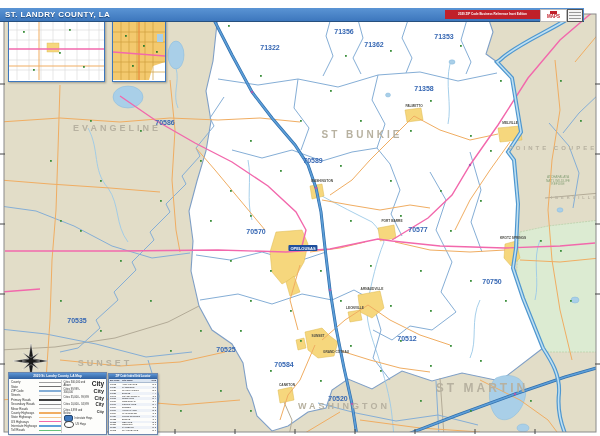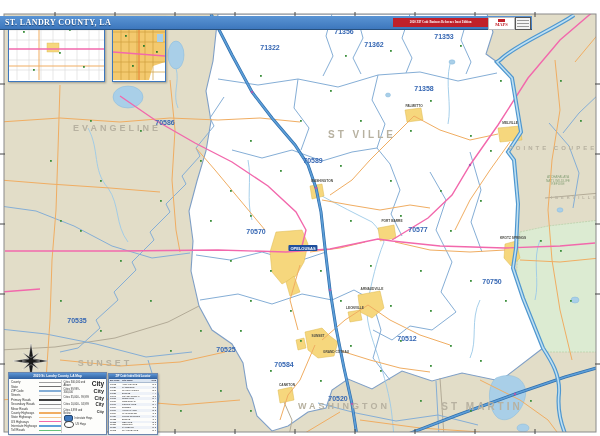--- a/index.html
+++ b/index.html
@@ -1,20 +1,20 @@
 <!DOCTYPE html>
 <html><head>
 <meta charset="utf-8">
 <style>
   html,body{margin:0;padding:0;}
   body{width:600px;height:436px;overflow:hidden;position:relative;background:#fff;
        font-family:"Liberation Sans", sans-serif;}
   
-  #header{position:absolute;left:0;top:16px;width:532px;height:13px;
-          background:linear-gradient(#5a94d4,#3d77bd);border-bottom:1px solid #27507e;z-index:30;font-family:Liberation Serif, serif;}
+  #header{position:absolute;left:0;top:8px;width:584px;height:13px;
+          background:linear-gradient(#5a94d4,#3d77bd);border-bottom:1px solid #27507e;z-index:30;}
   #header-title{position:absolute;left:5px;top:2px;color:#fff;font-size:8px;font-weight:bold;
                 letter-spacing:.4px;text-shadow:0 1px 1px #1d4473;white-space:nowrap;}
   #edition-bar{position:absolute;right:44px;top:2px;width:95px;height:9px;background:#c0202a;
                color:#fff;font-size:3px;font-weight:bold;text-align:center;line-height:9px;white-space:nowrap;overflow:hidden;}
   #logo-box{position:absolute;right:17px;top:1px;width:25px;height:11px;background:#fff;border:0.5px solid #bbb;
             text-align:center;overflow:hidden;}
   #logo-box .flag{display:block;width:7px;height:3px;background:#c0202a;margin:1px auto 0;}
   #logo-box .brand{display:block;color:#c0202a;font-size:4.5px;font-weight:bold;line-height:5px;}
   #stamp-box{position:absolute;right:1px;top:1px;width:14px;height:11px;background:#f4f4f4;border:0.5px solid #555;}
   #stamp-box i{display:block;height:1px;background:#999;margin:2px 1px 0;}
@@ -332,26 +332,26 @@
           <line y1="294" y2="294" x1="595" x2="600"></line>
           <line y1="364" y2="364" x1="0" x2="5"></line>
           <line y1="364" y2="364" x1="595" x2="600"></line>
         </g>
     </g>
   </svg>
 
   
   <div id="labels">
       <div class="county-label" style="left: 117px; top: 128px; font-size: 9px;">EVANGELINE</div>
-      <div class="county-label" style="left: 362px; top: 134px; font-size: 10px;">ST VILLE</div>
+      <div class="county-label" style="left: 362px; top: 134px; font-size: 10px;">ST BUNKIE</div>
       <div class="county-label" style="left: 553px; top: 148px; font-size: 6px;">POINTE COUPEE</div>
       <div class="county-label" style="left: 575px; top: 197px; font-size: 4px;">IBERVILLE</div>
       <div class="county-label" style="left: 105px; top: 363px; font-size: 9px;">SUNSET</div>
       <div class="county-label" style="left: 344px; top: 406px; font-size: 9px;">WASHINGTON</div>
-      <div class="county-label" style="left: 482px; top: 406px; font-size: 10px;">ST MARTIN</div>
+      <div class="county-label" style="left: 482px; top: 388px; font-size: 12px;">ST MARTIN</div>
       <div class="zip-label" style="left: 270px; top: 47px;">71322</div>
       <div class="zip-label" style="left: 344px; top: 31px;">71356</div>
       <div class="zip-label" style="left: 374px; top: 44px;">71362</div>
       <div class="zip-label" style="left: 444px; top: 36px;">71353</div>
       <div class="zip-label" style="left: 424px; top: 88px;">71358</div>
       <div class="zip-label" style="left: 165px; top: 122px;">70586</div>
       <div class="zip-label" style="left: 313px; top: 160px;">70589</div>
       <div class="zip-label" style="left: 256px; top: 231px;">70570</div>
       <div class="zip-label" style="left: 418px; top: 229px;">70577</div>
       <div class="zip-label" style="left: 492px; top: 281px;">70750</div>

